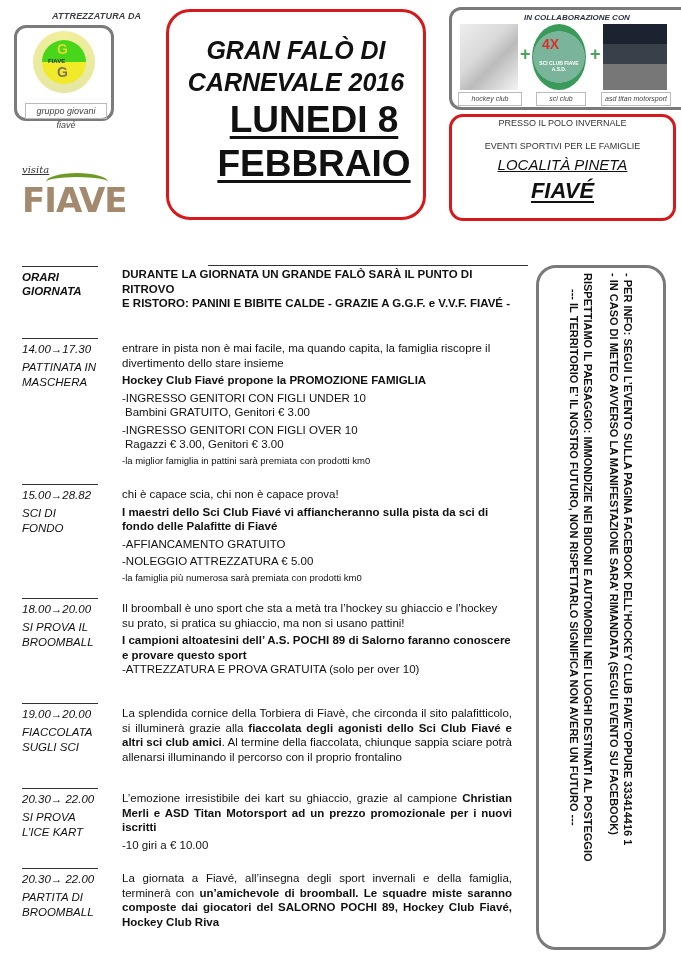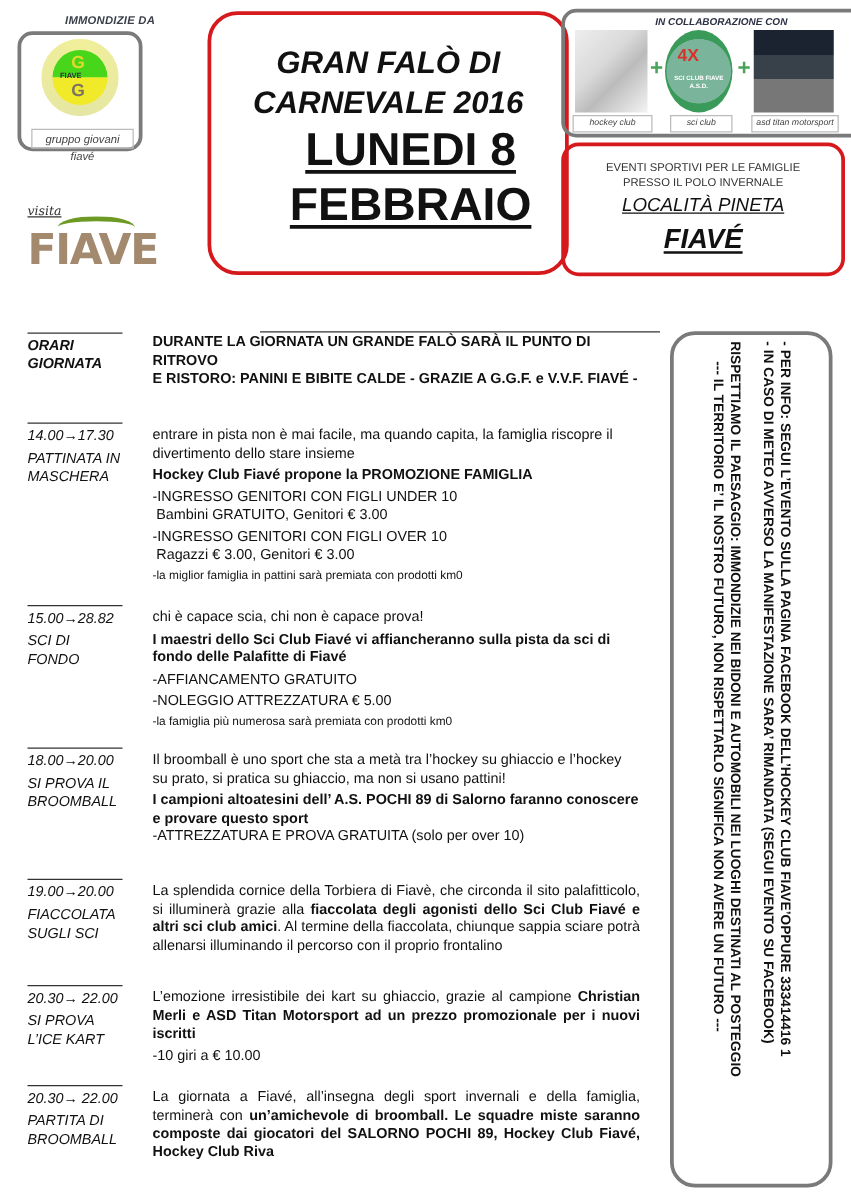--- a/index.html
+++ b/index.html
@@ -14,21 +14,21 @@
   .org-logo .g1, .org-logo .g2 { position:absolute; left:24px; font-size:14px; font-weight:bold; color:#7d7a36; }
   .org-logo .g1 { top:10px; color:#e1da2b; }
   .org-logo .g2 { top:33px; color:#7d7262; }
   .org-logo .mid { position:absolute; left:15px; top:27px; font-size:6px; font-weight:bold; color:#333; }
   .org-caption { left:8px; top:75px; width:80px; height:14px; border:1px solid #bbb; font-size:9px; font-style:italic; color:#444; text-align:center; line-height:14px; }
   
   .visita { left:22px; top:164px; font-family:"DejaVu Serif", serif; font-style:italic; font-size:10px; color:#333;text-decoration:underline; }
   .fiave-logo { left:22px; top:180px; font-size:34px; font-weight:bold; color:#a38a6f; letter-spacing:-1px; font-family:"DejaVu Sans", sans-serif; }
   .fiave-swoosh { left:46px; top:173px; width:62px; height:14px; border-top:4px solid #6d9a25; border-radius:50% 50% 0 0; }
   
-  .title-box { left:166px; top:9px; width:289px; height:211px; border:3px solid #d6191c; border-radius:24px; box-sizing:border-box; text-align:center; }
+  .title-box { left:166px; top:9px; width:260px; height:211px; border:3px solid #d6191c; border-radius:24px; box-sizing:border-box; text-align:center; }
   .title-box .t1 { margin-top:22px; font-size:25px; font-weight:bold; font-style:italic; line-height:32px; }
   .title-box .t2 { font-size:37px; font-weight:bold; line-height:44px; text-decoration:underline; text-decoration-thickness:3px; text-underline-offset:4px;padding-left:36px; }
   
   .collab-box { left:449px; top:7px; width:256px; height:103px; border:3px solid #7a7a7a; border-radius:12px; box-sizing:border-box; }
   .collab-title { left:0; top:3px; width:100%; text-align:center; font-size:8px; font-weight:bold; font-style:italic; color:#2b3143; }
   .collab-img { position:absolute; top:14px; height:66px; }
   .ci1 { left:8px; width:58px; background:linear-gradient(135deg,#eee 0%, #d9d9d9 40%, #bbb 60%, #f4f4f4 100%); }
   .ci2 { left:80px; width:54px; border-radius:50%; background:radial-gradient(circle at 50% 50%, #7ab59b 0 60%, #3a9a5a 61% 100%); }
   .ci2 .x { position:absolute; left:10px; top:12px; font-size:14px; font-weight:bold; color:#d9312c; }
   .ci2 .n { position:absolute; left:4px; top:36px; width:46px; text-align:center; font-size:5px; font-weight:bold; color:#fff; }
@@ -55,21 +55,21 @@
   .gap { margin-top:3px !important; }
   
   .side-box { left:536px; top:265px; width:130px; height:685px; border:3px solid #7a7a7a; border-radius:20px; box-sizing:border-box; overflow:hidden; }
   .vtext { position:absolute; left:50%; top:50%; width:670px; transform:translate(-50%,-50%) rotate(90deg); font-size:11px; font-weight:bold; line-height:14px; white-space:nowrap; }
   .vtext p { margin:0; }
   .vtext .sp { height:12px; }
 </style>
 </head>
 <body>
 
-<div class="abs org-label">IMMONDIZIE DA</div>
+<div class="abs org-label">ATTREZZATURA DA</div>
 <div class="abs org-box">
   <div class="abs org-logo">
     <div class="top"></div>
       <div class="bot"></div>
     <span class="g1">G</span>
     <span class="mid">FIAVE</span>
     <span class="g2">G</span>
   </div>
   <div class="abs org-caption">gruppo giovani fiavé</div>
 </div>
@@ -94,22 +94,22 @@
     <span class="n">SCI CLUB FIAVE A.S.D.</span>
   </div>
   <span class="plus" style="left:138px">+</span>
   <div class="collab-img ci3"></div>
   <div class="cap" style="left:6px;width:62px">hockey club</div>
   <div class="cap" style="left:84px;width:48px">sci club</div>
   <div class="cap" style="left:149px;width:68px">asd titan motorsport</div>
 </div>
 
 <div class="abs loc-box">
+  <div class="l1" style="margin-top:0">PRESSO IL POLO INVERNALE</div>
   <div class="l1">EVENTI SPORTIVI PER LE FAMIGLIE</div>
-  <div class="l1" style="margin-top:0">PRESSO IL POLO INVERNALE</div>
   <div class="l2">LOCALITÀ PINETA</div>
   <div class="l3">FIAVÉ</div>
 </div>
 
 <div class="abs hrule-top"></div>
 
 <div class="row" style="top:266px">
   <div class="left">
     <div class="rule"></div>
     <div class="time b">ORARI</div>

